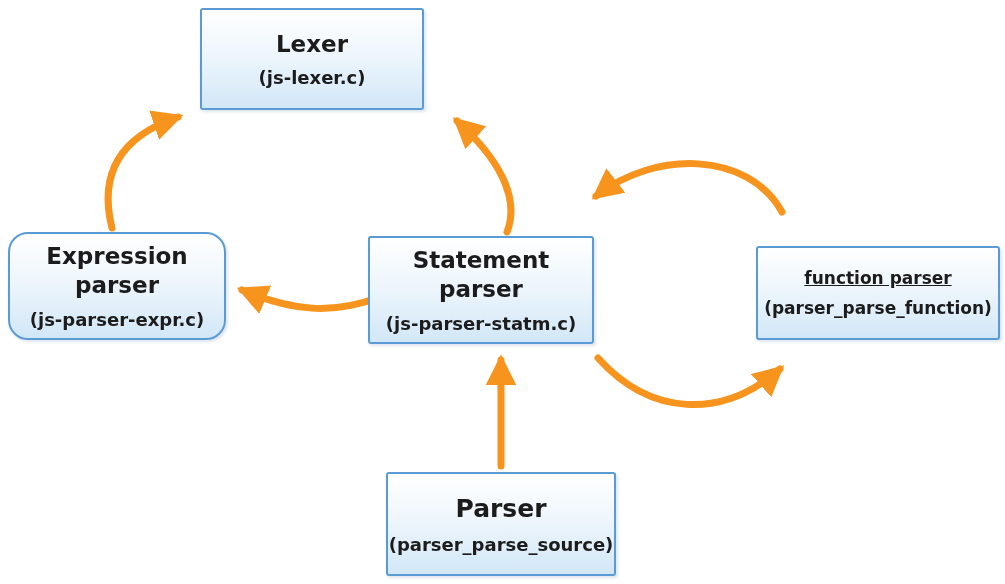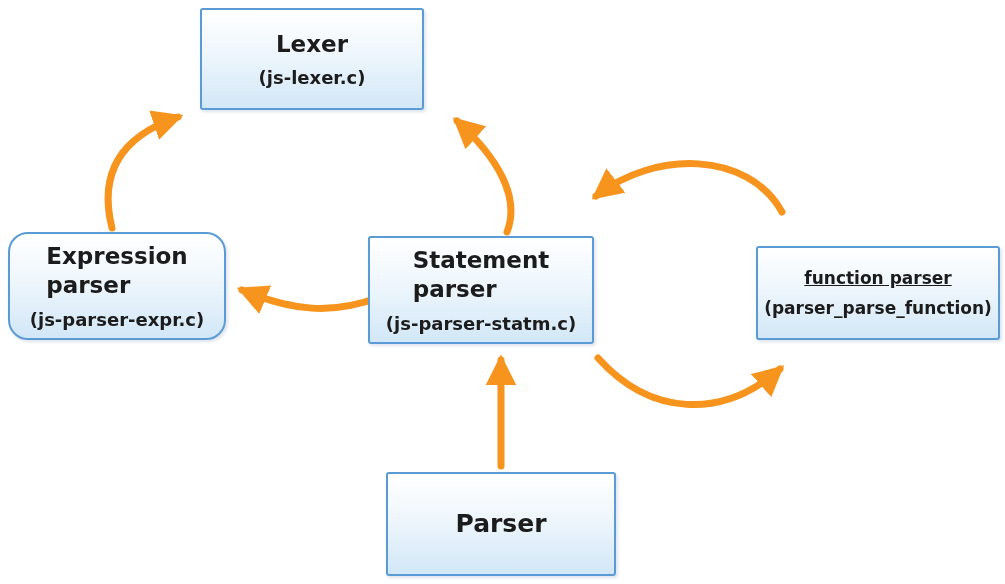--- a/index.html
+++ b/index.html
@@ -22,20 +22,21 @@
     position: absolute;
     box-sizing: border-box;
     border: 2px solid #5b9bd5;
     border-radius: 3px;
     background: linear-gradient(180deg, #ffffff 0%, #eef6fc 45%, #d2e7f7 100%);
     box-shadow: 1.5px 2px 3px rgba(70,110,150,0.18);
     display: flex;
     flex-direction: column;
     align-items: center;
     justify-content: center;
+    text-align: center;
     color: #1c1c1c;
   }
   .node .title {
     font-size: 23px;
     font-weight: 600;
     line-height: 1.25;
     white-space: pre-line;
   }
   .node .subtitle {
     font-size: 18px;
@@ -93,15 +94,16 @@
     <div class="subtitle">(js-parser-statm.c)</div>
   </div>
 
   <div class="node" id="node-function">
     <div class="title">function parser</div>
     <div class="subtitle">(parser_parse_function)</div>
   </div>
 
   <div class="node" id="node-parser">
     <div class="title">Parser</div>
+    <div class="subtitle">(parser_parse_source)</div>
   </div>
 
 </div>
 
 </body></html>

